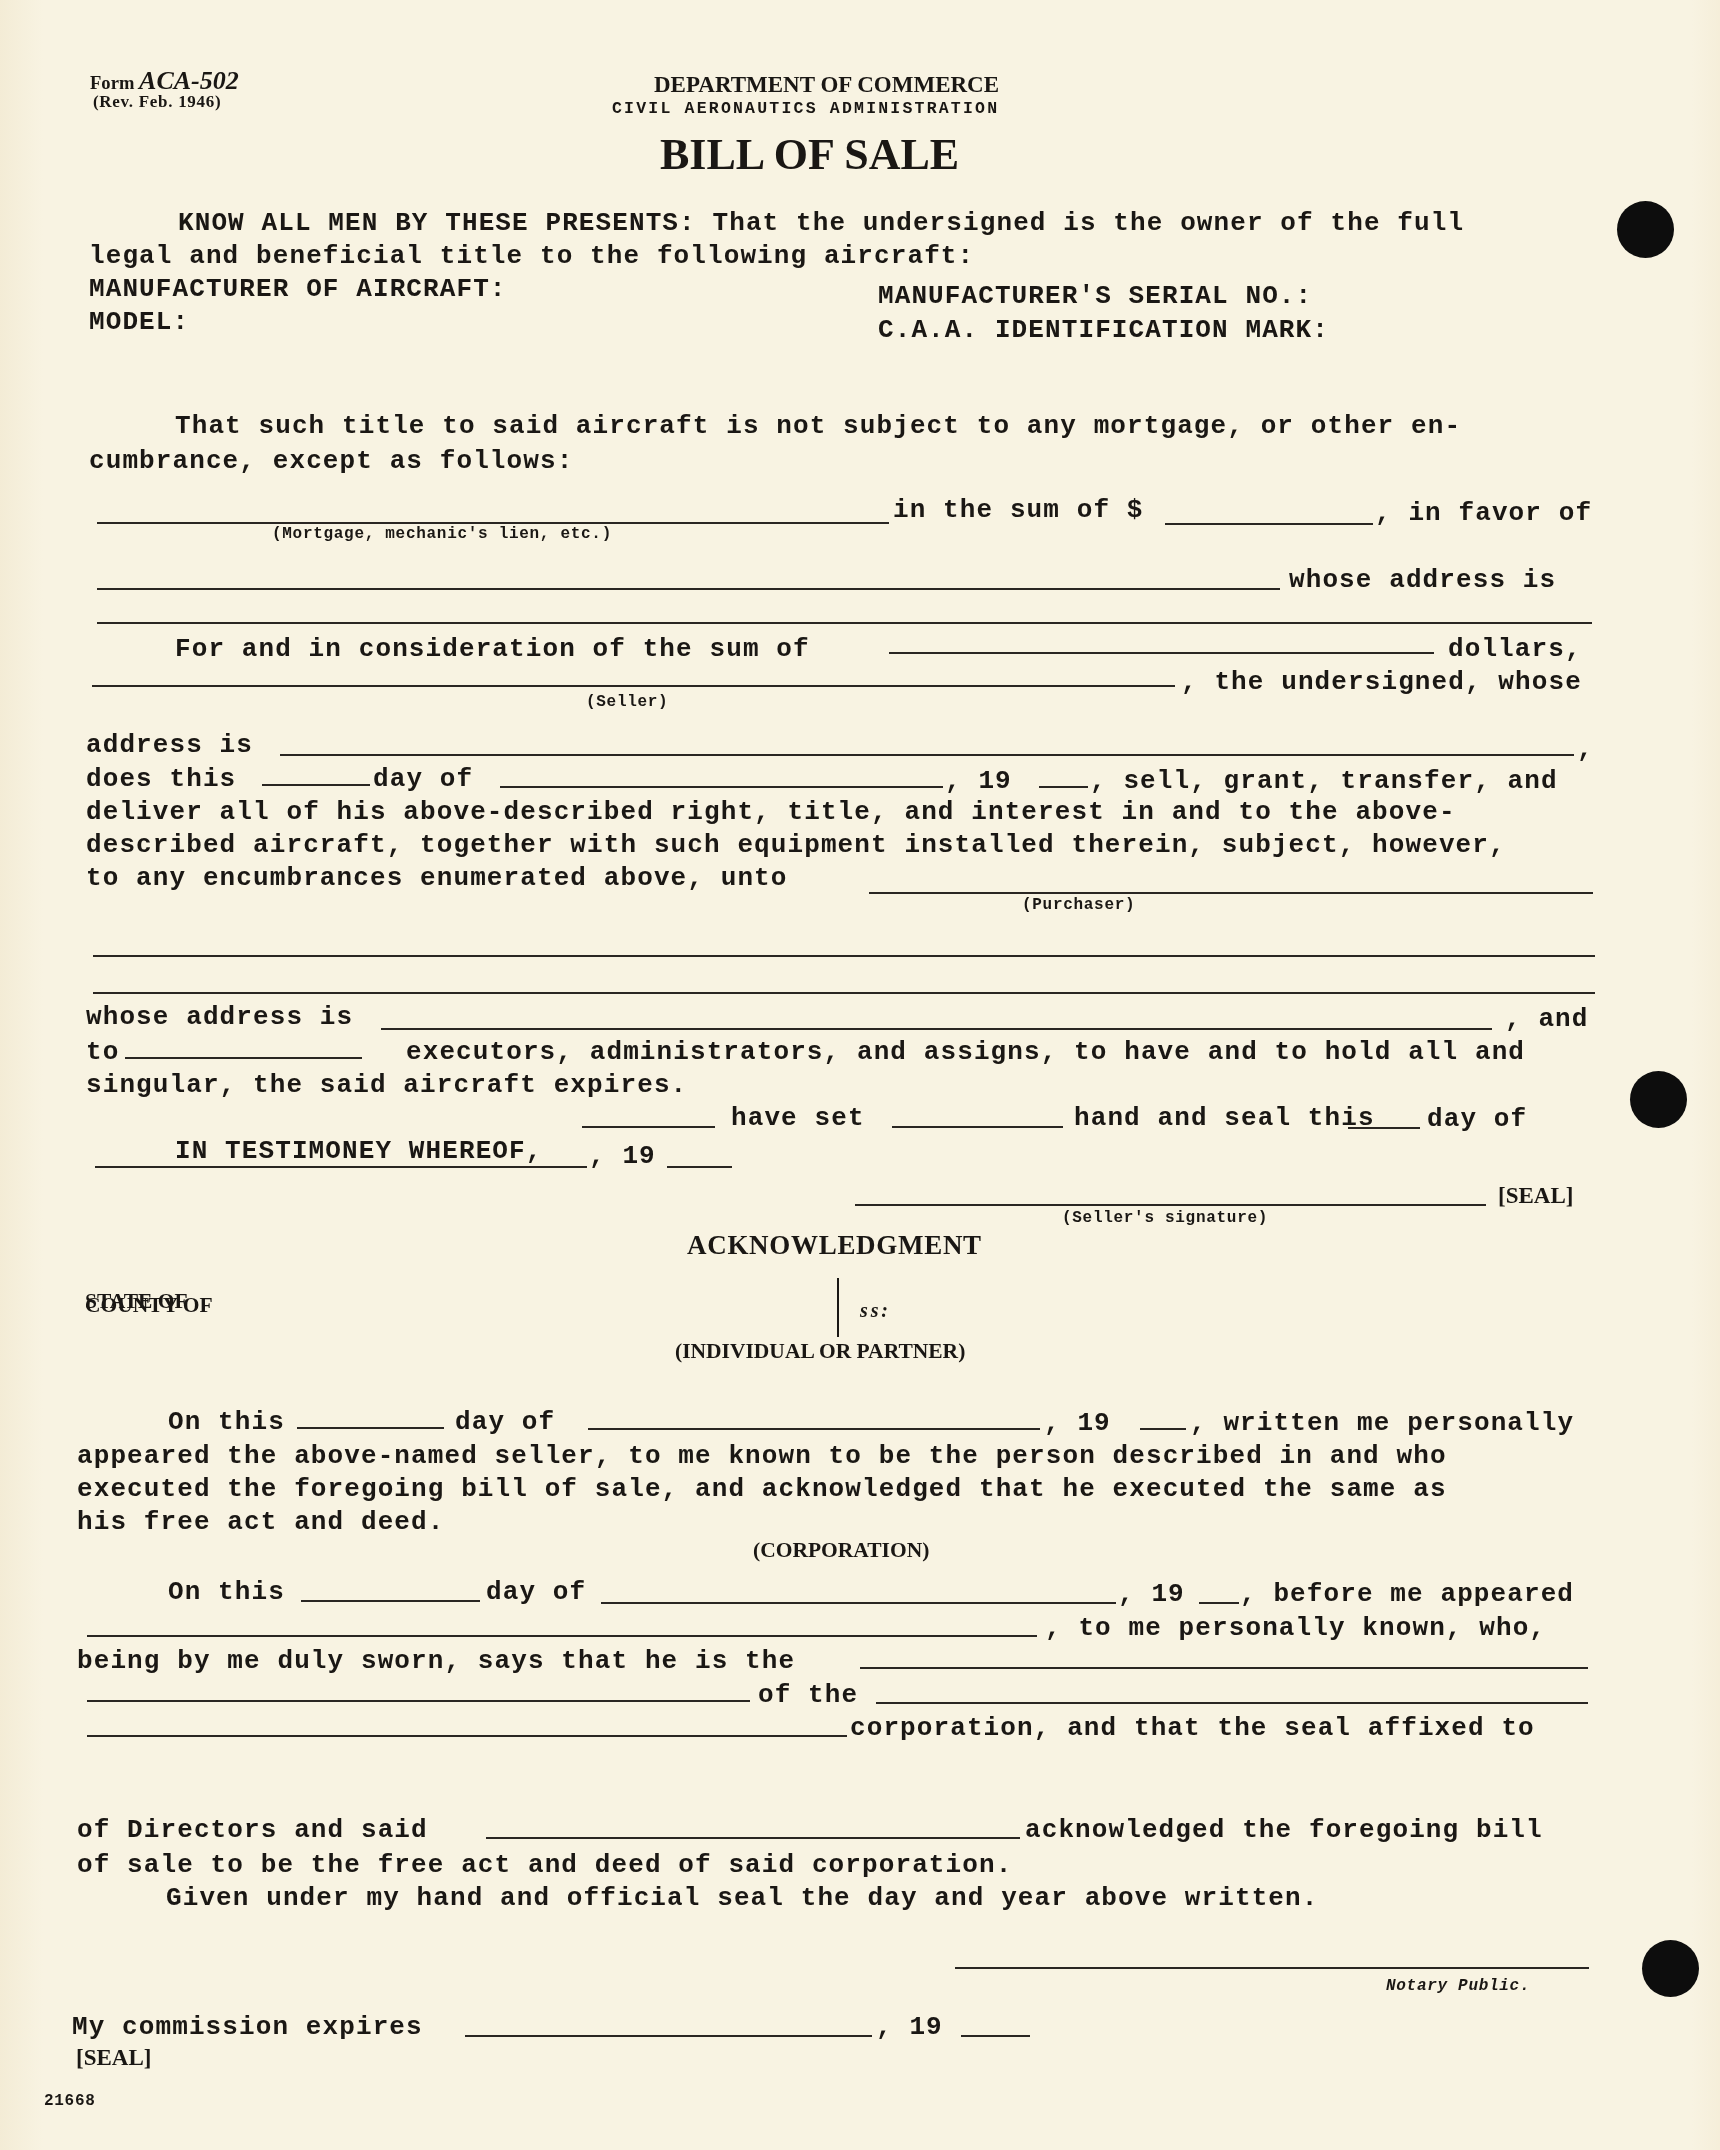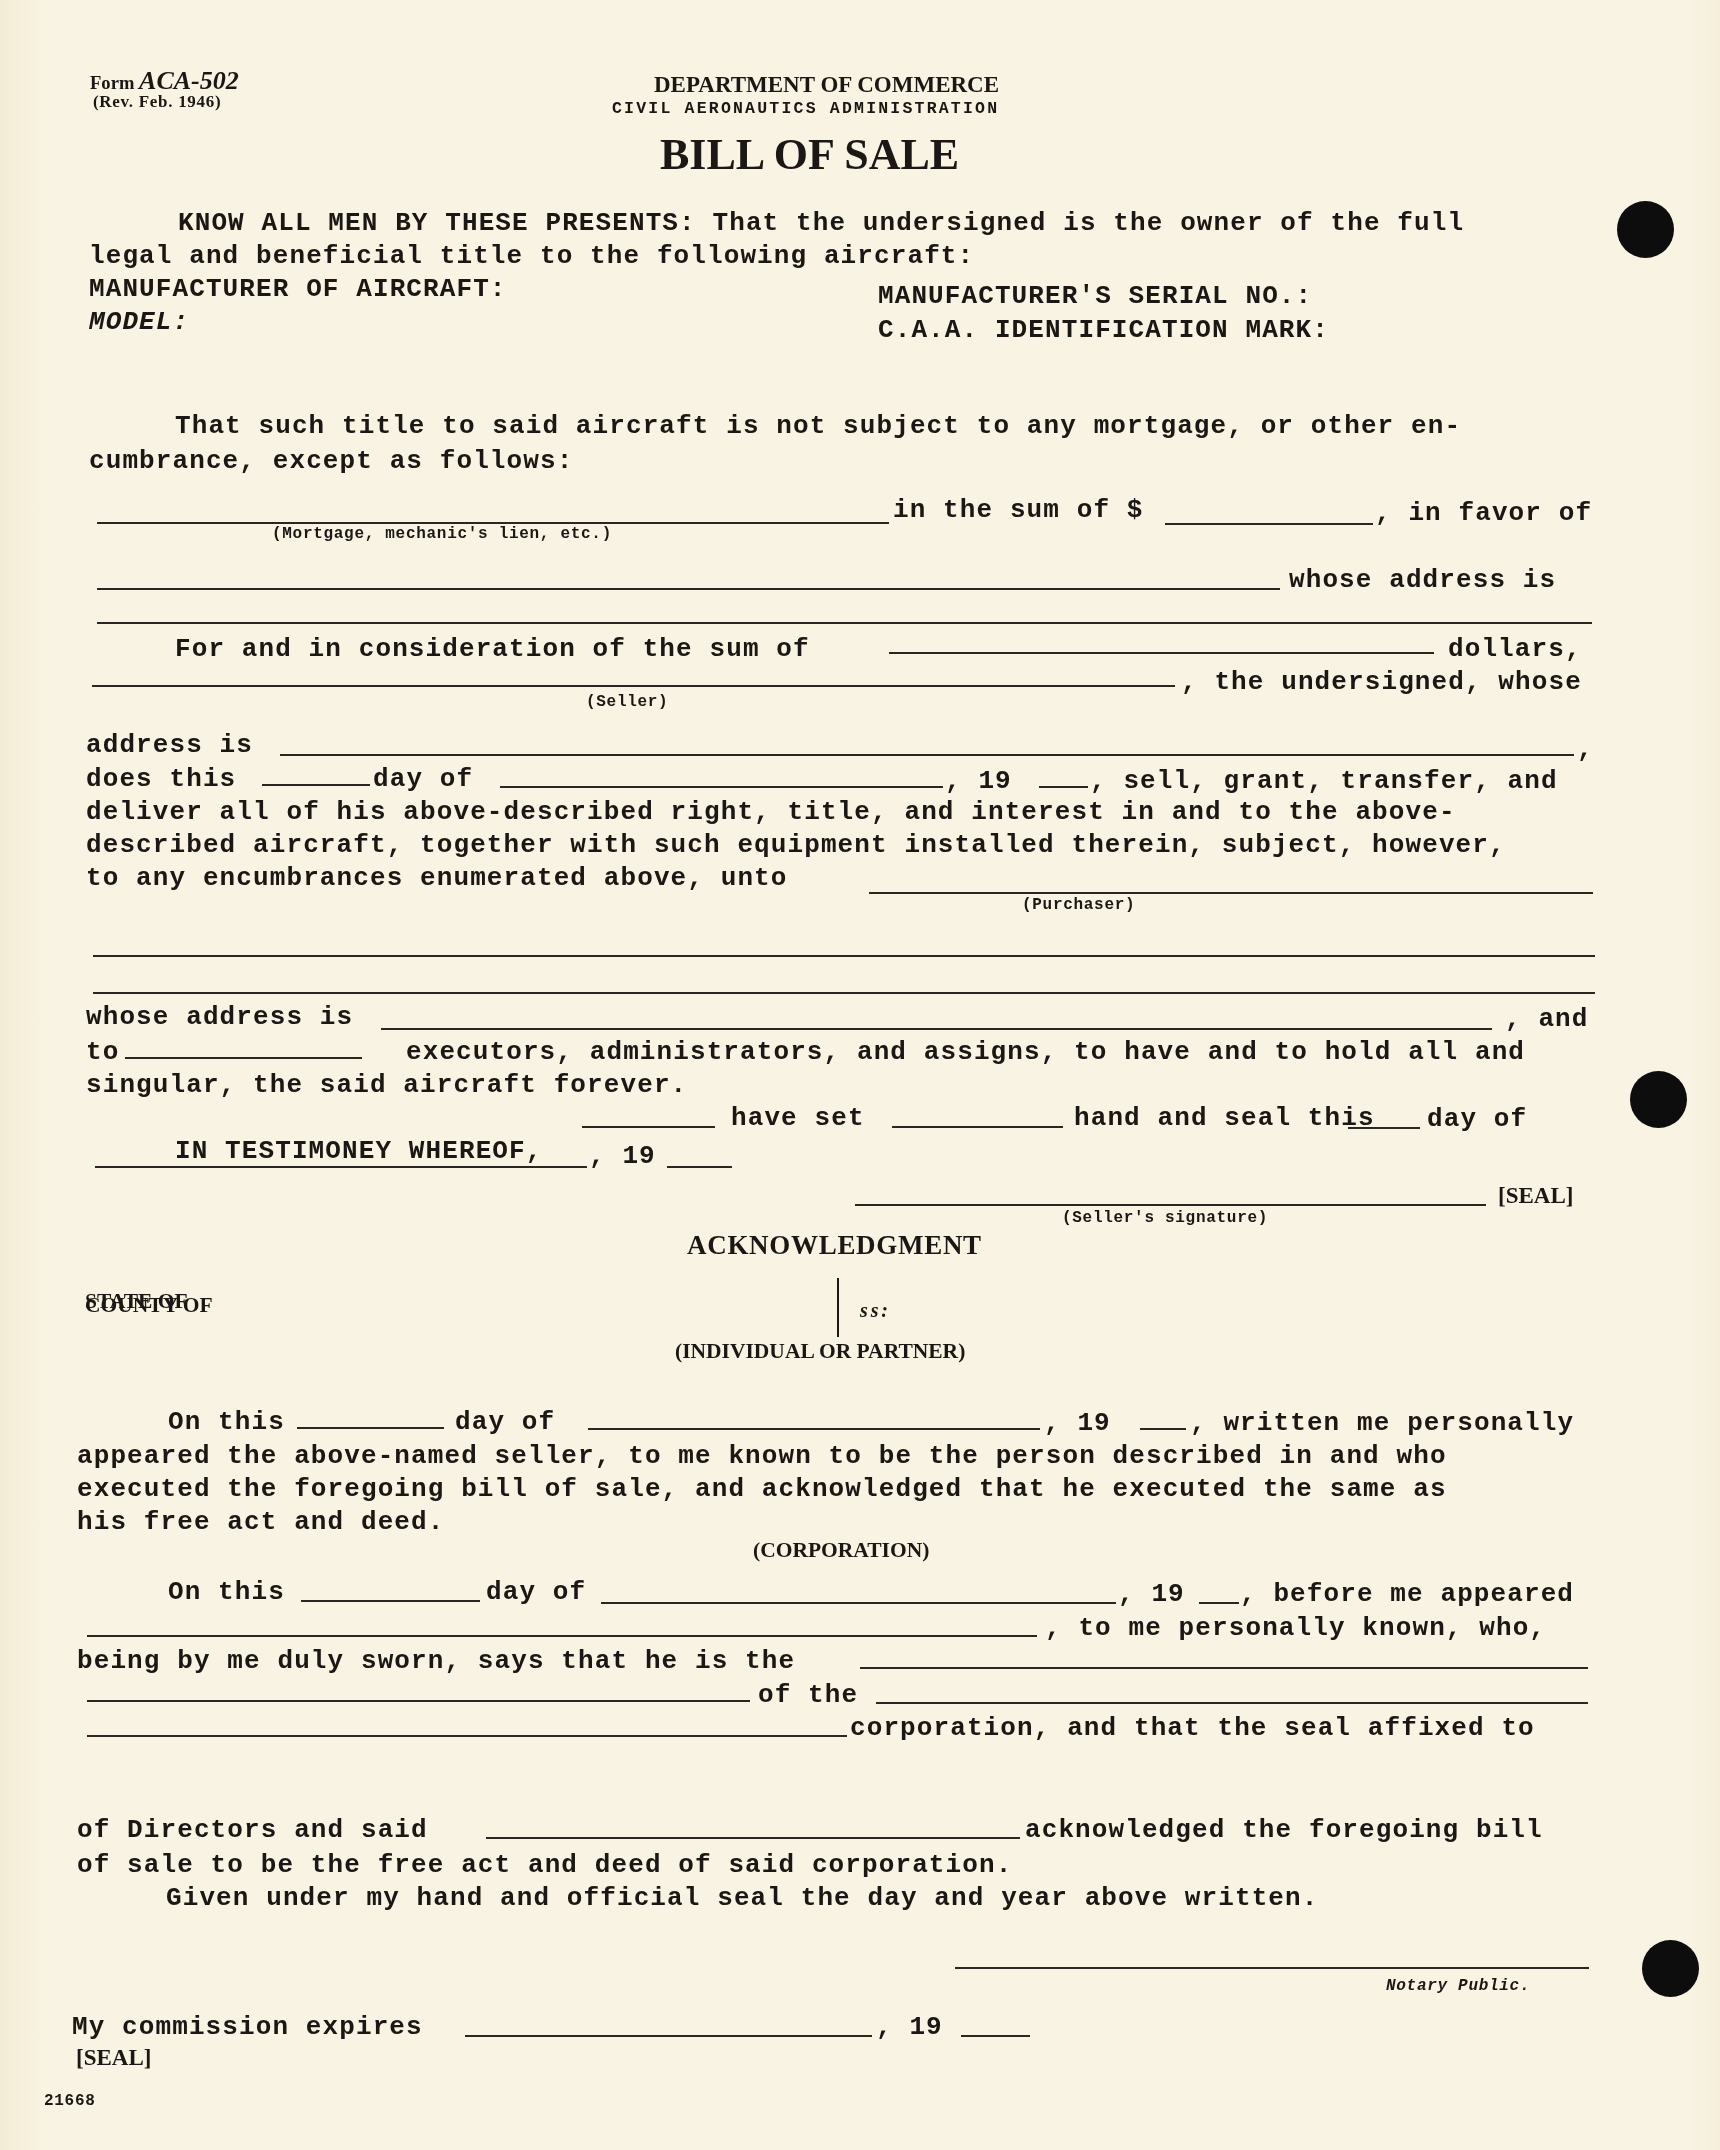--- a/index.html
+++ b/index.html
@@ -37,21 +37,21 @@
   <div class="abs serif" style="left:93px;top:92px;font-size:17px;letter-spacing:0.7px;">(Rev. Feb. 1946)</div>
 
   <div class="abs serif" style="left:654px;top:72px;font-size:23px;">DEPARTMENT OF COMMERCE</div>
   <div class="abs tw" style="left:612px;top:99px;font-size:16.5px;letter-spacing:2.2px;">CIVIL AERONAUTICS ADMINISTRATION</div>
   <div class="abs serif" style="left:660px;top:129px;font-size:44px;">BILL OF SALE</div>
 
   <div class="abs tw" style="left:178px;top:208px;">KNOW ALL MEN BY THESE PRESENTS: That the undersigned is the owner of the full</div>
   <div class="abs tw" style="left:89px;top:241px;">legal and beneficial title to the following aircraft:</div>
   <div class="abs tw" style="left:89px;top:274px;">MANUFACTURER OF AIRCRAFT:</div>
   <div class="abs tw" style="left:878px;top:281px;">MANUFACTURER'S SERIAL NO.:</div>
-  <div class="abs tw" style="left:89px;top:307px;font-style:italic;">MODEL:</div>
+  <div class="abs tw" style="left:89px;top:307px;">MODEL:</div>
   <div class="abs tw" style="left:878px;top:315px;">C.A.A. IDENTIFICATION MARK:</div>
 
   <div class="abs tw" style="left:175px;top:411px;">That such title to said aircraft is not subject to any mortgage, or other en-</div>
   <div class="abs tw" style="left:89px;top:446px;">cumbrance, except as follows:</div>
 
   <div class="line" style="left:97px;top:522px;width:792px;"></div>
   <div class="abs tw" style="left:893px;top:495px;">in the sum of $</div>
   <div class="line" style="left:1165px;top:523px;width:208px;"></div>
   <div class="abs tw" style="left:1375px;top:498px;">, in favor of</div>
   <div class="abs tw small" style="left:272px;top:525px;">(Mortgage, mechanic's lien, etc.)</div>
@@ -89,21 +89,21 @@
   <div class="line" style="left:93px;top:955px;width:1502px;"></div>
   <div class="line" style="left:93px;top:992px;width:1502px;"></div>
 
   <div class="abs tw" style="left:86px;top:1002px;">whose address is</div>
   <div class="line" style="left:381px;top:1028px;width:1111px;"></div>
   <div class="abs tw" style="left:1505px;top:1004px;">, and</div>
 
   <div class="abs tw" style="left:86px;top:1037px;">to</div>
   <div class="line" style="left:125px;top:1057px;width:237px;"></div>
   <div class="abs tw" style="left:406px;top:1037px;">executors, administrators, and assigns, to have and to hold all and</div>
-  <div class="abs tw" style="left:86px;top:1070px;">singular, the said aircraft forever.</div>
+  <div class="abs tw" style="left:86px;top:1070px;">singular, the said aircraft expires.</div>
 
   <div class="abs tw" style="left:175px;top:1136px;">IN TESTIMONEY WHEREOF,</div>
   <div class="line" style="left:582px;top:1126px;width:133px;"></div>
   <div class="abs tw" style="left:731px;top:1103px;">have set</div>
   <div class="line" style="left:892px;top:1126px;width:171px;"></div>
   <div class="abs tw" style="left:1074px;top:1103px;">hand and seal this</div>
   <div class="line" style="left:1348px;top:1127px;width:72px;"></div>
   <div class="abs tw" style="left:1427px;top:1104px;">day of</div>
 
   <div class="line" style="left:95px;top:1166px;width:492px;"></div>

